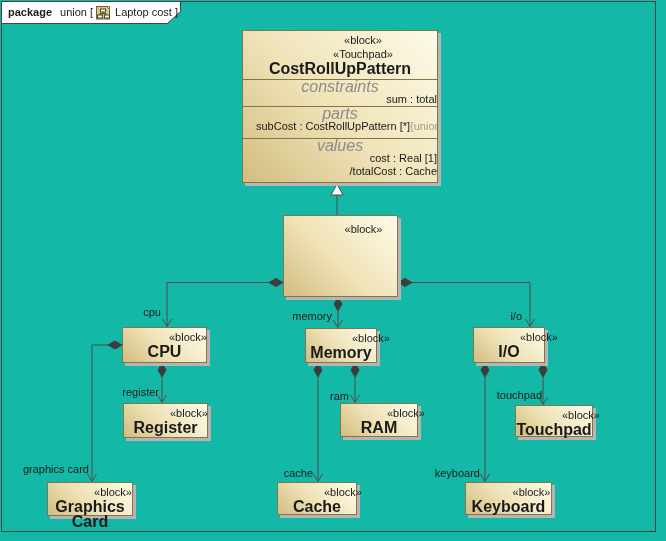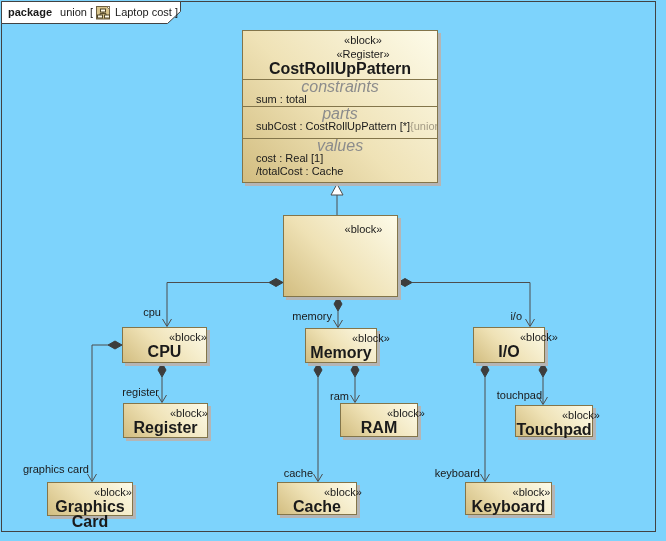--- a/index.html
+++ b/index.html
@@ -1,16 +1,16 @@
 <!DOCTYPE html>
 <html><head>
 <meta charset="utf-8">
 <style>
   html,body{margin:0;padding:0;background:#fff;}
-  #stage{position:relative;width:666px;height:541px;background:#7dd3fc;overflow:hidden;
+  #stage{position:relative;width:666px;height:541px;background:#14b8a6;overflow:hidden;
          font-family:"Liberation Sans",sans-serif;color:#1a1a1a;}
   #frame{position:absolute;left:1px;top:1px;width:655px;height:531px;
          border:1px solid #424242;box-sizing:border-box;}
   
   #tab{position:absolute;left:1px;top:1px;width:181px;height:24px;}
   #tab svg.shape{position:absolute;left:0;top:0;}
   #tab .tabrow{position:absolute;left:7px;top:0;height:22px;display:flex;align-items:center;
                font-size:11px;white-space:nowrap;}
   #tab .kw{font-weight:bold;margin-right:8px;}
   #tab .ctx{margin-right:3px;}
@@ -21,21 +21,21 @@
   .block{position:absolute;box-sizing:border-box;
          background:linear-gradient(225deg,#fdfbe9 0%,#efe2b6 55%,#d2bd80 100%);
          border:1px solid #83754a;box-shadow:3px 3px 0 #b5b5b5;text-align:center;}
   .simple{padding-top:2px;}
   .st{font-size:11px;line-height:14px;margin-left:46px;}
   .bname{font-size:16px;font-weight:bold;line-height:15px;}
   .cmp{box-sizing:border-box;overflow:hidden;}
   .cmp + .cmp{border-top:1px solid #83754a;}
   .cmp.head{padding-top:2px;}
   .ctitle{font-size:16px;font-style:italic;color:#8c8c8c;text-align:center;line-height:12px;margin-top:1px;}
-  .member{font-size:11px;text-align:left;padding-left:13px;line-height:13px;white-space:nowrap;}
+  .member{font-size:11px;text-align:right;padding-left:13px;line-height:13px;white-space:nowrap;}
   .union{color:#a39b85;}
   
   .clabel{position:absolute;font-size:11px;white-space:nowrap;}
   
   #wires{position:absolute;left:0;top:0;width:666px;height:541px;}
   #wires path,#wires polyline{fill:none;stroke:#4d4d4d;stroke-width:1;}
   #wires polygon.dia{fill:#3d3d3d;stroke:#3d3d3d;}
   #wires polygon.tri{fill:#ffffff;stroke:#4d4d4d;}
 </style>
 </head>
@@ -114,21 +114,21 @@
     <g>
       <polygon class="dia" points="485,363 481,370 485,377 489,370"></polygon>
       <path d="M485,377 L485,481"></path>
       <polyline points="480.5,474 485,481.5 489.5,474"></polyline>
     </g>
   </svg>
 
   <div class="block" style="left:242px;top:30px;width:196px;height:153px;">
     <div class="cmp head" style="height:48px;">
       <div class="st">«block»</div>
-      <div class="st">«Register»</div>
+      <div class="st">«Touchpad»</div>
       <div class="bname">CostRollUpPattern</div>
     </div>
     <div class="cmp" style="height:27px;">
       <div class="ctitle">constraints</div>
       <div class="member">sum : total</div>
     </div>
     <div class="cmp" style="height:32px;">
       <div class="ctitle">parts</div>
       <div class="member"><span>subCost : CostRollUpPattern [*]</span><span class="union">{union}</span></div>
     </div>

